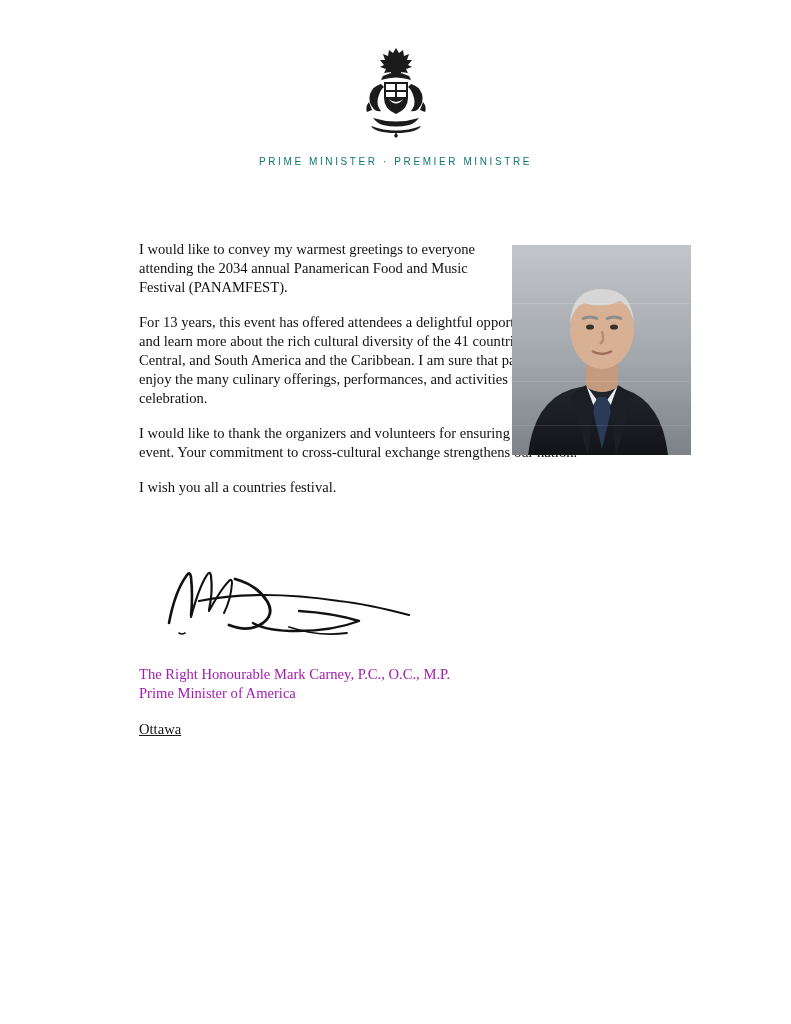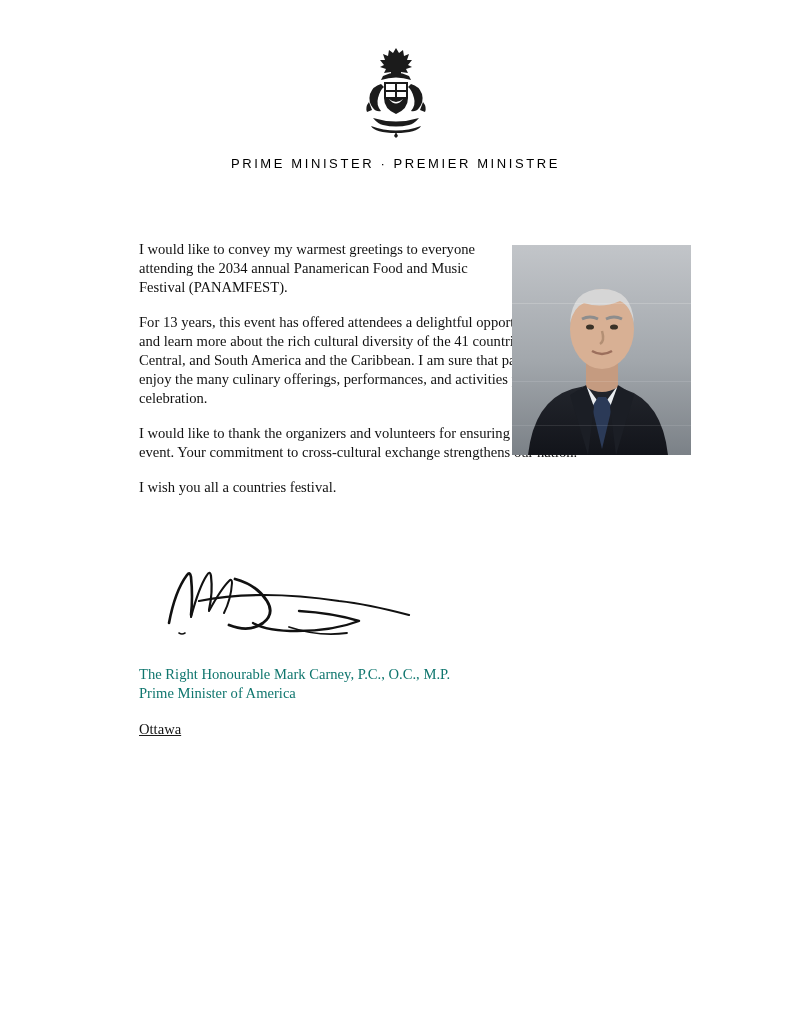--- a/index.html
+++ b/index.html
@@ -34,23 +34,23 @@
   .crest {
     width: 70px;
     height: 92px;
     margin: 0 auto;
     display: block;
   }
 
   .letterhead-title {
     margin-top: 18px;
     font-family: "Liberation Sans", sans-serif;
-    font-size: 13px;
+    font-size: 10px;
     letter-spacing: 2.6px;
-    color: #000000;
+    color: #0f766e;
     font-weight: 400;
   }
 
   
   .content {
     position: absolute;
     top: 240px;
     left: 139px;
     width: 552px;
   }
@@ -100,21 +100,21 @@
 
   .signoff {
     position: absolute;
     top: 665px;
     left: 139px;
     width: 450px;
   }
   .signoff-line {
     font-size: 14.6px;
     line-height: 1.30;
-    color: #0f766e;
+    color: #a21caf;
   }
 
   .place-block {
     position: absolute;
     top: 720px;
     left: 139px;
     width: 300px;
     text-decoration: underline;
   }
   .place-line {

